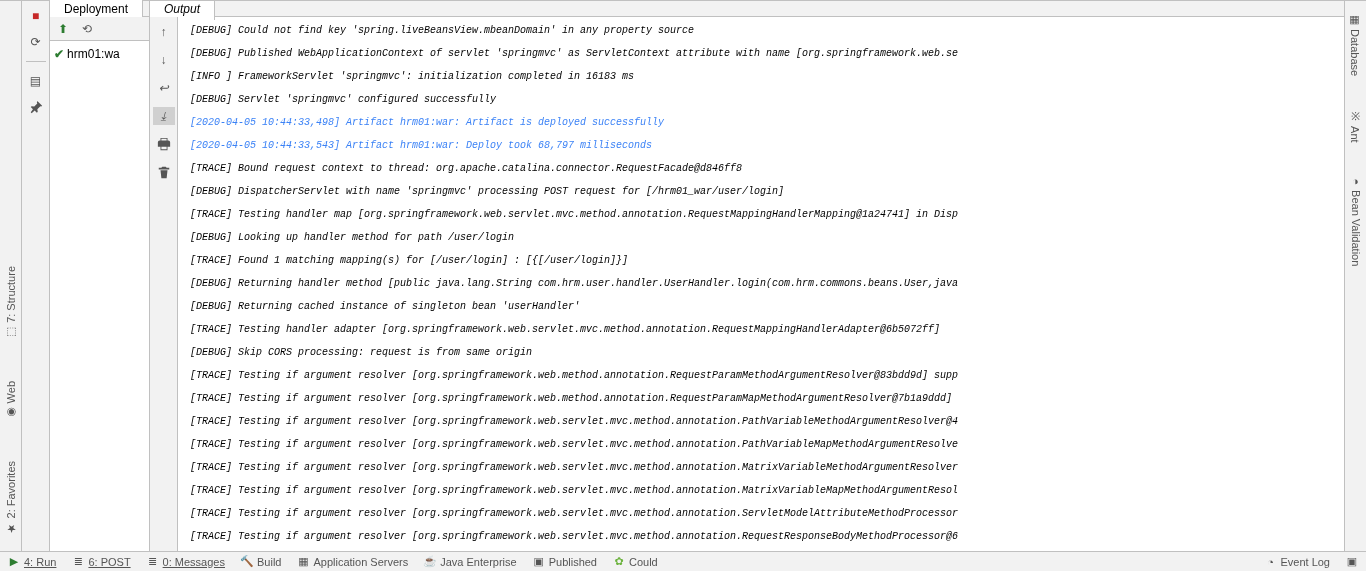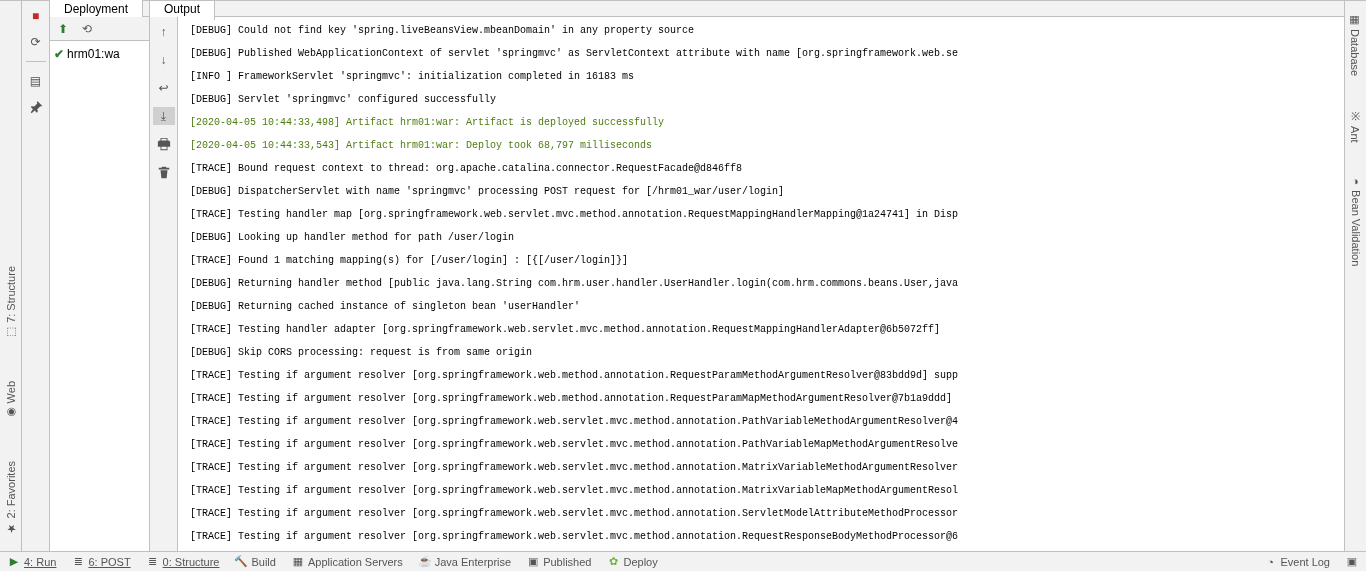--- a/index.html
+++ b/index.html
@@ -98,20 +98,21 @@
   color: #2e7d32;
   font-weight: bold;
 }
 
 
 .output-section {
   flex: 1;
   display: flex;
   flex-direction: column;
   overflow: hidden;
+  font-style: italic;
 }
 .output-body {
   flex: 1;
   display: flex;
   overflow: hidden;
 }
 .out-toolbar {
   width: 28px;
   background: #f2f2f2;
   border-right: 1px solid #c0c0c0;
@@ -125,21 +126,21 @@
   flex: 1;
   font-family: "Consolas", "Courier New", monospace;
   font-size: 10px;
   line-height: 23px;
   padding: 2px 8px 2px 12px;
   overflow: hidden;
   white-space: pre;
   color: #000;
 }
 .log-line { white-space: pre; }
-.log-line.highlight { color: #4d7c0f; }
+.log-line.highlight { color: #3b82f6; }
 
 
 .right-side-strip {
   width: 22px;
   background: #f2f2f2;
   border-left: 1px solid #c0c0c0;
   display: flex;
   flex-direction: column;
   align-items: center;
   gap: 20px;
@@ -261,41 +262,41 @@
   <div class="bb-item">
     <span class="bb-icon" style="color:#2e7d32;">▶</span>
     <span><span class="underline">4: Run</span></span>
   </div>
   <div class="bb-item">
     <span class="bb-icon">≣</span>
     <span><span class="underline">6: POST</span></span>
   </div>
   <div class="bb-item">
     <span class="bb-icon">≣</span>
-    <span><span class="underline">0: Structure</span></span>
+    <span><span class="underline">0: Messages</span></span>
   </div>
   <div class="bb-item">
     <span class="bb-icon">🔨</span>
     <span>Build</span>
   </div>
   <div class="bb-item">
     <span class="bb-icon">▦</span>
     <span>Application Servers</span>
   </div>
   <div class="bb-item">
     <span class="bb-icon">☕</span>
     <span>Java Enterprise</span>
   </div>
   <div class="bb-item">
     <span class="bb-icon">▣</span>
     <span>Published</span>
   </div>
   <div class="bb-item">
     <span class="bb-icon" style="color:#6db33f;">✿</span>
-    <span>Deploy</span>
+    <span>Could</span>
   </div>
   <div class="bb-spacer"></div>
   <div class="bb-item">
     <span class="bb-icon">◔</span>
     <span>Event Log</span>
   </div>
   <div class="bb-item">
     <span class="bb-icon">▣</span>
   </div>
 </div>

